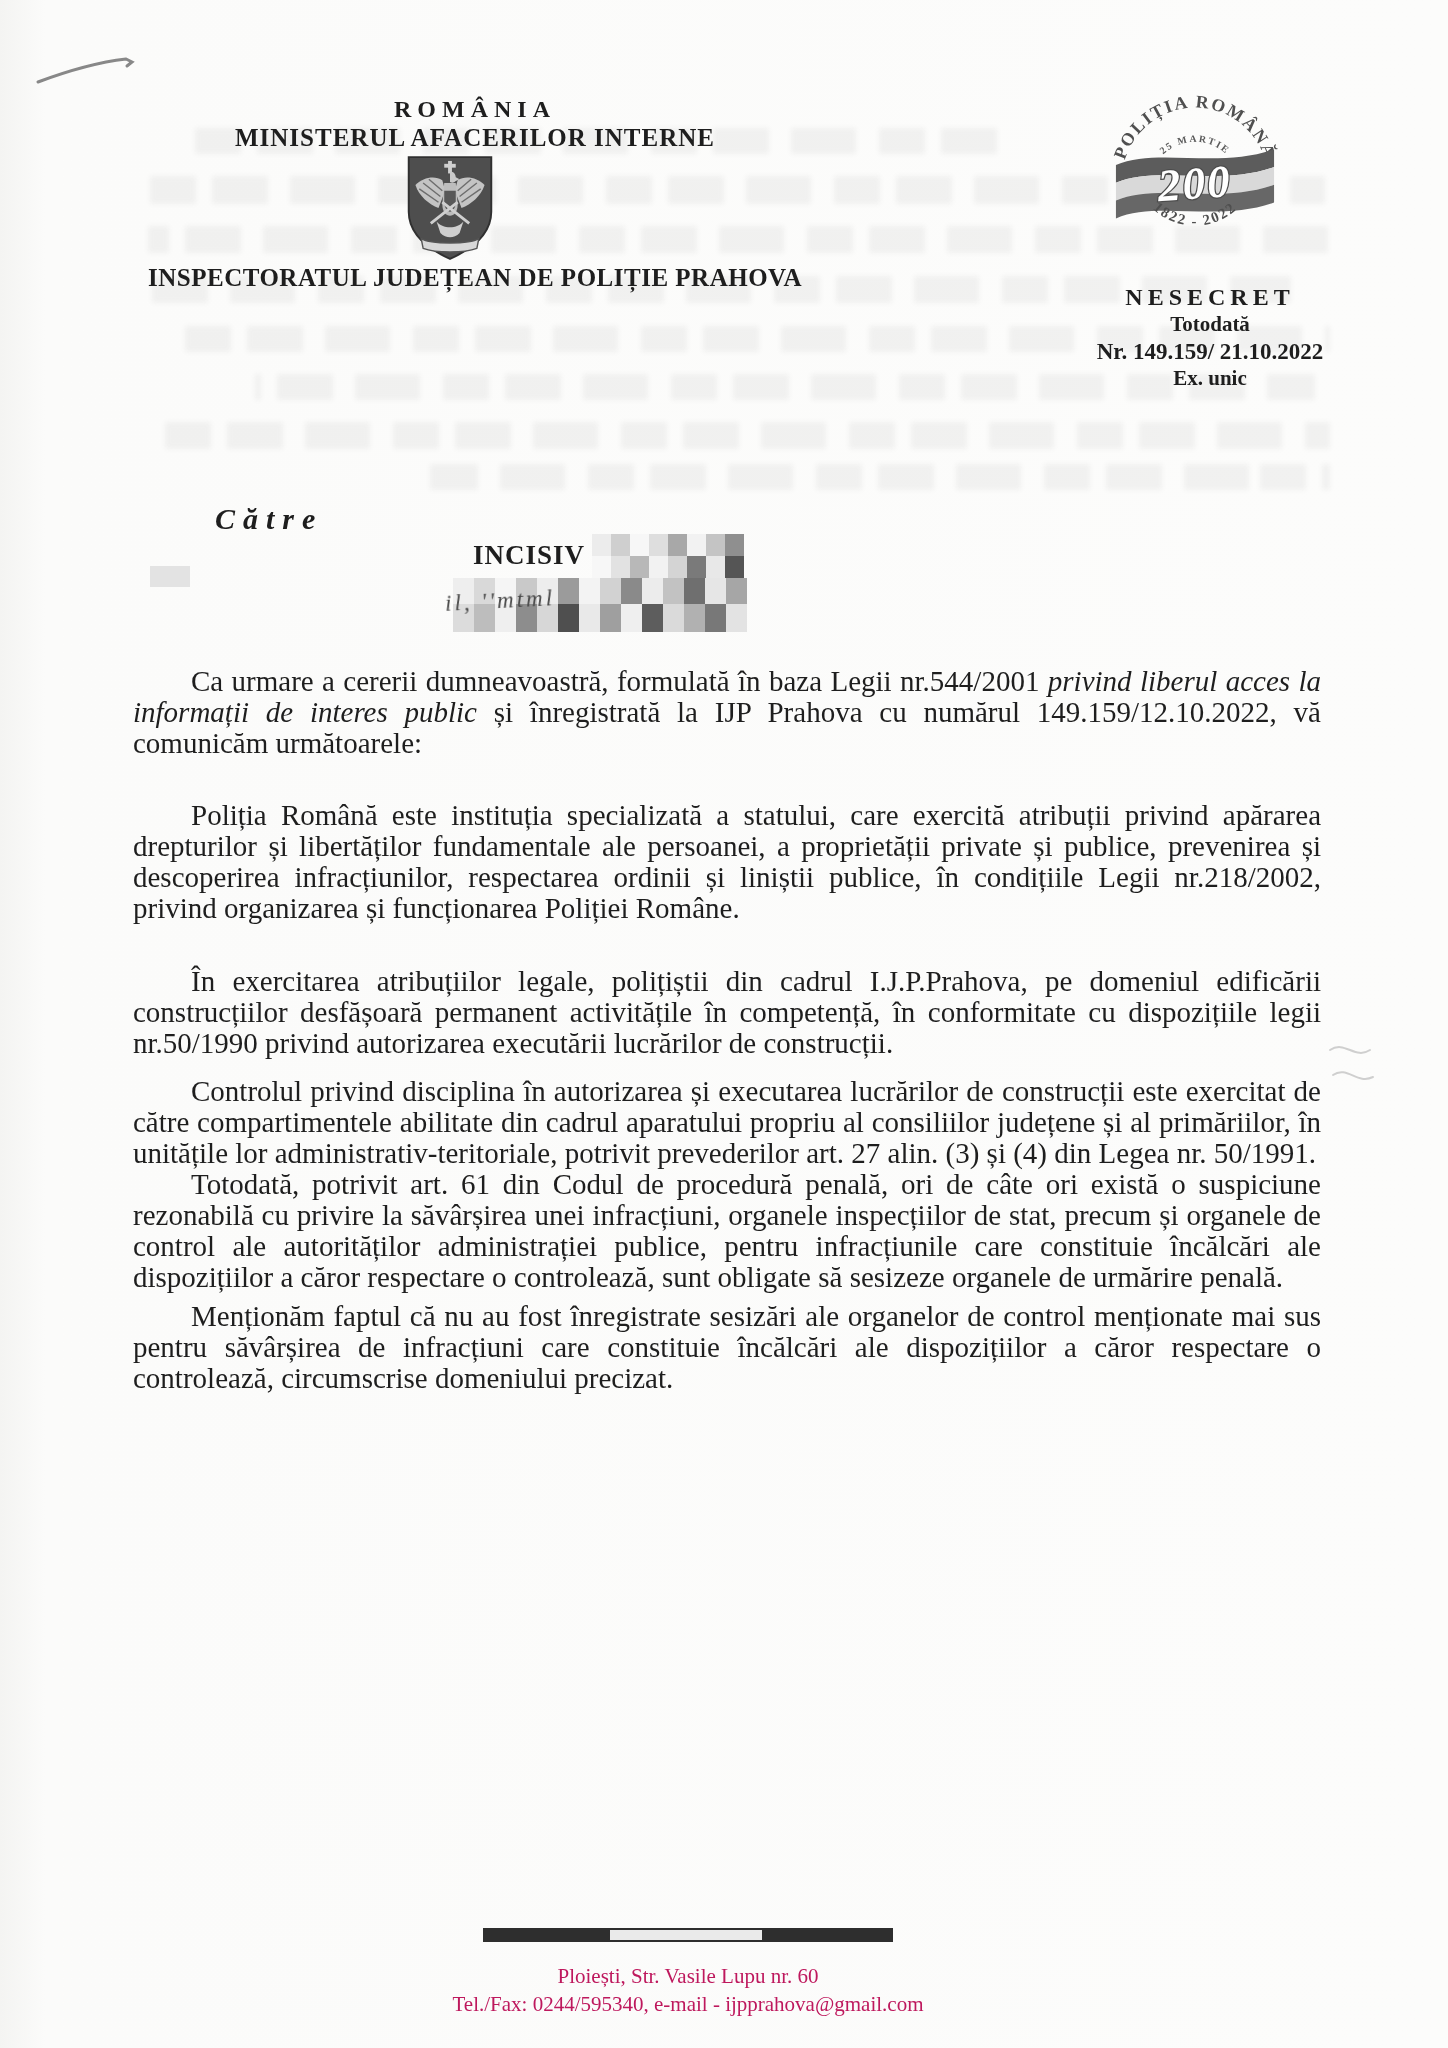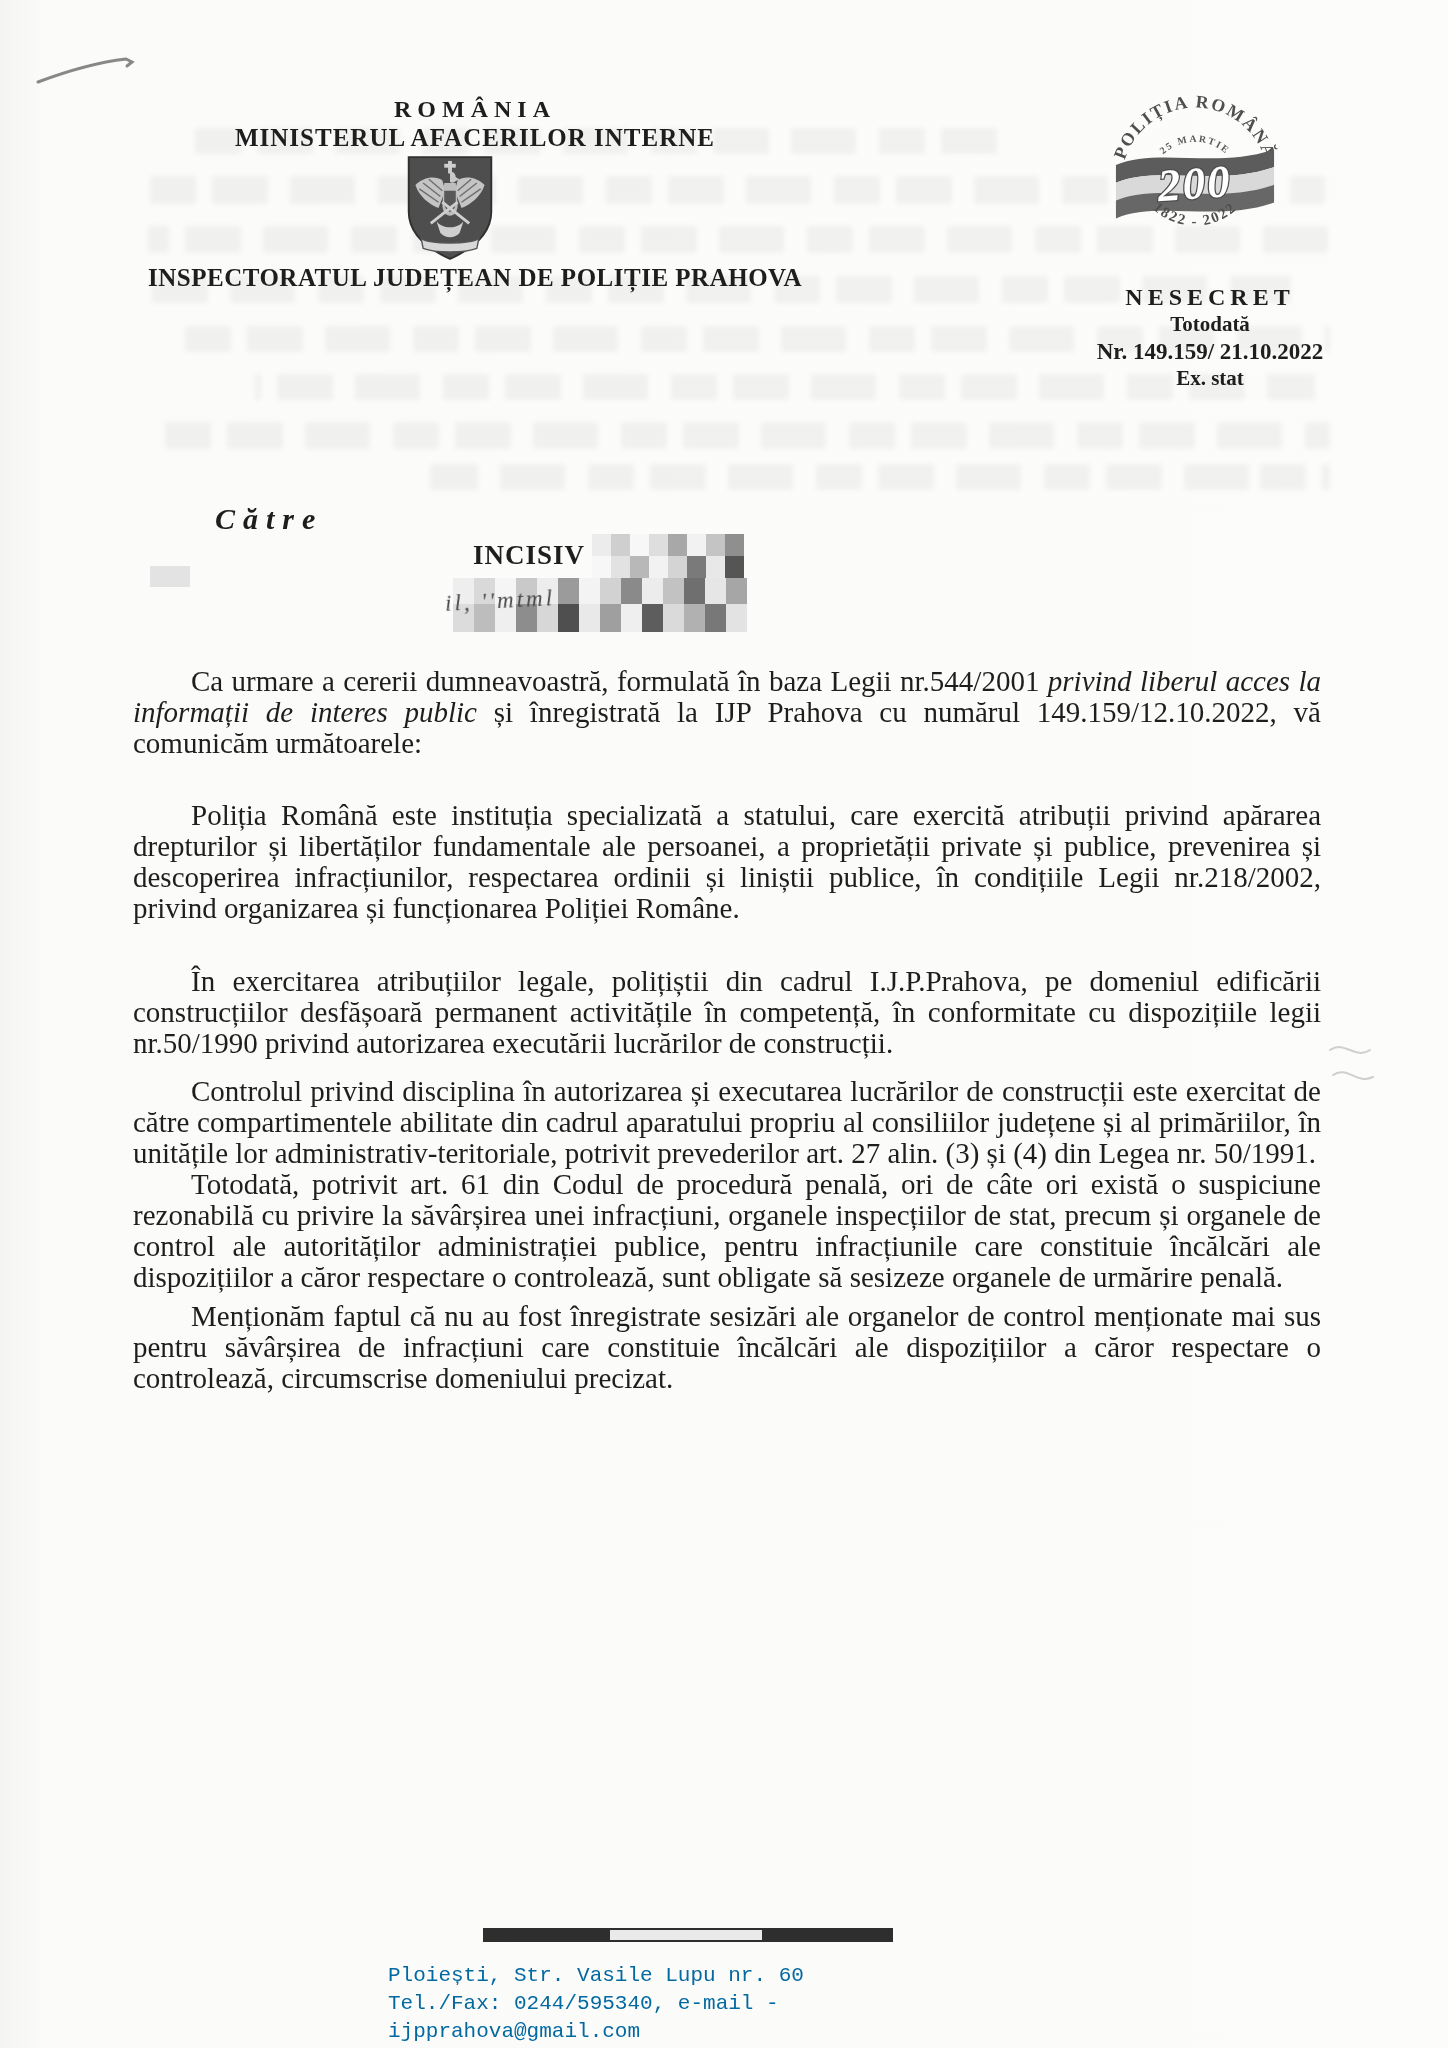--- a/index.html
+++ b/index.html
@@ -34,21 +34,21 @@
   .letter{left:133px;top:666px;width:1188px;font-size:29px;line-height:31px;text-align:justify;}
   .letter p{margin:0;text-indent:58px;}
   .letter p.gap-lg{margin-top:41px;}
   .letter p.gap-md{margin-top:42px;}
   .letter p.gap-sm{margin-top:17px;}
   .letter p.gap-xs{margin-top:8px;}
   .ital{font-style:italic;}
   
   .flagbar{left:483px;top:1928px;width:410px;height:14px;background:#2e2e2e;}
   .flagbar .mid{position:absolute;left:127px;top:2px;width:152px;height:10px;background:#eaeaea;}
-  .footer-text{left:388px;top:1962px;width:600px;font-size:21px;line-height:28px;color:#0369a1;font-family:Liberation Mono, monospace;}
+  .footer-text{left:388px;top:1962px;width:600px;text-align:center;font-size:21px;line-height:28px;color:#be185d;}
   
   .bleed{opacity:0.08;filter:blur(2.5px);
     background:repeating-linear-gradient(90deg,#777 0 46px,transparent 46px 62px,#777 62px 118px,transparent 118px 140px,#777 140px 205px,transparent 205px 228px);}
   .squiggle{opacity:0.45;}
 </style>
 </head>
 <body>
 
 <div class="abs bleed" style="left:195px;top:128px;width:815px;height:26px;"></div>
 <div class="abs bleed" style="left:150px;top:176px;width:1175px;height:28px;"></div>
@@ -96,21 +96,21 @@
   <path d="M10 100 C50 82 115 104 170 84 L170 102 C115 122 50 100 10 118 Z" fill="#d9d9d9"></path>
   <path d="M10 118 C50 100 115 122 170 102 L170 120 C115 140 50 118 10 136 Z" fill="#676767"></path>
   <text class="st-200" x="90" y="116" text-anchor="middle" transform="rotate(-4 90 105)">200</text>
   <text class="st-b"><textPath href="#arcB" startOffset="50%" text-anchor="middle">1822 - 2022</textPath></text>
 </svg>
 
 <div class="abs clsblock">
   <div class="cls-label">NESECRET</div>
   <div class="cls-city">Totodată</div>
   <div class="cls-reg">Nr. 149.159/ 21.10.2022</div>
-  <div class="cls-copy">Ex. stat</div>
+  <div class="cls-copy">Ex. unic</div>
 </div>
 
 <div class="abs salutation">Către</div>
 <div class="abs recipient-name">INCISIV</div>
 
 <svg class="abs mosaic" style="left:592px;top:534px;" width="152" height="44" viewBox="0 0 152 44">
   <rect x="0" y="0" width="19" height="22" fill="#ececec"></rect>
     <rect x="19" y="0" width="19" height="22" fill="#cfcfcf"></rect>
   <rect x="38" y="0" width="19" height="22" fill="#f7f7f7"></rect>
     <rect x="57" y="0" width="19" height="22" fill="#dedede"></rect>

